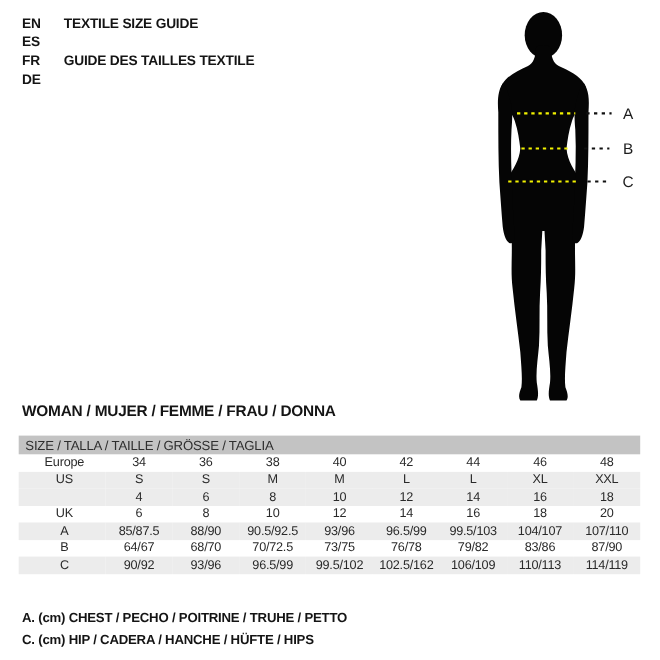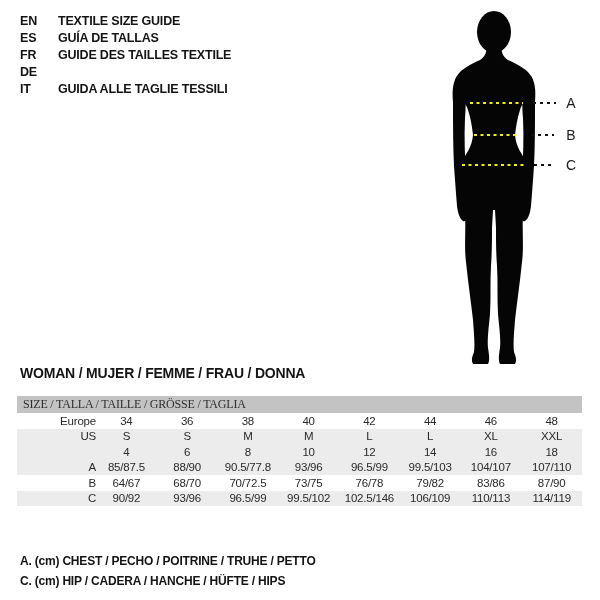--- a/index.html
+++ b/index.html
@@ -23,53 +23,48 @@
   .m-b{top:127px;}
   .m-c{top:157px;}
 
   
   .section-title{position:absolute;left:20px;top:365px;font-weight:bold;font-size:14px;letter-spacing:-0.2px;color:#141414;}
 
   
   table.size-table{position:absolute;left:17px;top:396px;width:565px;border-collapse:collapse;table-layout:fixed;}
   table.size-table thead th{
     background:#c3c3c3;height:17px;text-align:left;padding:0 0 0 6px;
-    font-weight:400;font-size:12px;letter-spacing:-0.2px;color:#2e2e2e;font-family:Liberation Serif, serif;
+    font-weight:400;font-size:12px;letter-spacing:-0.2px;color:#2e2e2e;
   }
   table.size-table td{height:15.5px;padding:0;text-align:center;font-size:11.5px;letter-spacing:-0.2px;color:#2a2a2a;font-weight:400;}
-  table.size-table td.row-label{text-align:right;padding-left:4px;}
+  table.size-table td.row-label{text-align:center;padding-left:4px;}
   table.size-table tr.shaded{background:#ececec;padding-left:6px;}
 
   
   .legend{position:absolute;left:20px;top:552px;font-weight:bold;font-size:12px;line-height:19.5px;letter-spacing:-0.2px;color:#141414;}
 </style>
 </head>
 <body>
 
 <div class="canvas">
 
   <div class="lang-list">
       <div class="lang-row">
         <span class="code">EN</span>
         <span class="ltitle">TEXTILE SIZE GUIDE</span>
       </div>
       <div class="lang-row">
         <span class="code">ES</span>
-        <span class="ltitle">GUÍA DE TALLAS</span>
       </div>
       <div class="lang-row">
         <span class="code">FR</span>
         <span class="ltitle">GUIDE DES TAILLES TEXTILE</span>
       </div>
       <div class="lang-row">
         <span class="code">DE</span>
-      </div>
-      <div class="lang-row">
-        <span class="code">IT</span>
-        <span class="ltitle">GUIDA ALLE TAGLIE TESSILI</span>
       </div>
     </div>
 
   <div class="figure">
     <svg width="180" height="372" viewBox="0 0 180 372">
       <g transform="translate(6,0)" fill="#050505">
 
         <ellipse cx="68" cy="32" rx="17" ry="21"></ellipse>
 
         <path d="
@@ -189,25 +184,36 @@
           <td class="row-label"></td>
           <td>4</td>
           <td>6</td>
           <td>8</td>
           <td>10</td>
           <td>12</td>
           <td>14</td>
           <td>16</td>
           <td>18</td>
         </tr>
+        <tr>
+          <td class="row-label">UK</td>
+          <td>6</td>
+          <td>8</td>
+          <td>10</td>
+          <td>12</td>
+          <td>14</td>
+          <td>16</td>
+          <td>18</td>
+          <td>20</td>
+        </tr>
         <tr class="shaded">
           <td class="row-label">A</td>
           <td>85/87.5</td>
           <td>88/90</td>
-          <td>90.5/77.8</td>
+          <td>90.5/92.5</td>
           <td>93/96</td>
           <td>96.5/99</td>
           <td>99.5/103</td>
           <td>104/107</td>
           <td>107/110</td>
         </tr>
         <tr>
           <td class="row-label">B</td>
           <td>64/67</td>
           <td>68/70</td>
@@ -217,21 +223,21 @@
           <td>79/82</td>
           <td>83/86</td>
           <td>87/90</td>
         </tr>
         <tr class="shaded">
           <td class="row-label">C</td>
           <td>90/92</td>
           <td>93/96</td>
           <td>96.5/99</td>
           <td>99.5/102</td>
-          <td>102.5/146</td>
+          <td>102.5/162</td>
           <td>106/109</td>
           <td>110/113</td>
           <td>114/119</td>
         </tr>
       </tbody>
   </table>
 
   <div class="legend">
       <div class="legend-line">A. (cm) CHEST / PECHO / POITRINE / TRUHE / PETTO</div>
       <div class="legend-line">C. (cm) HIP / CADERA / HANCHE / HÜFTE / HIPS</div>

